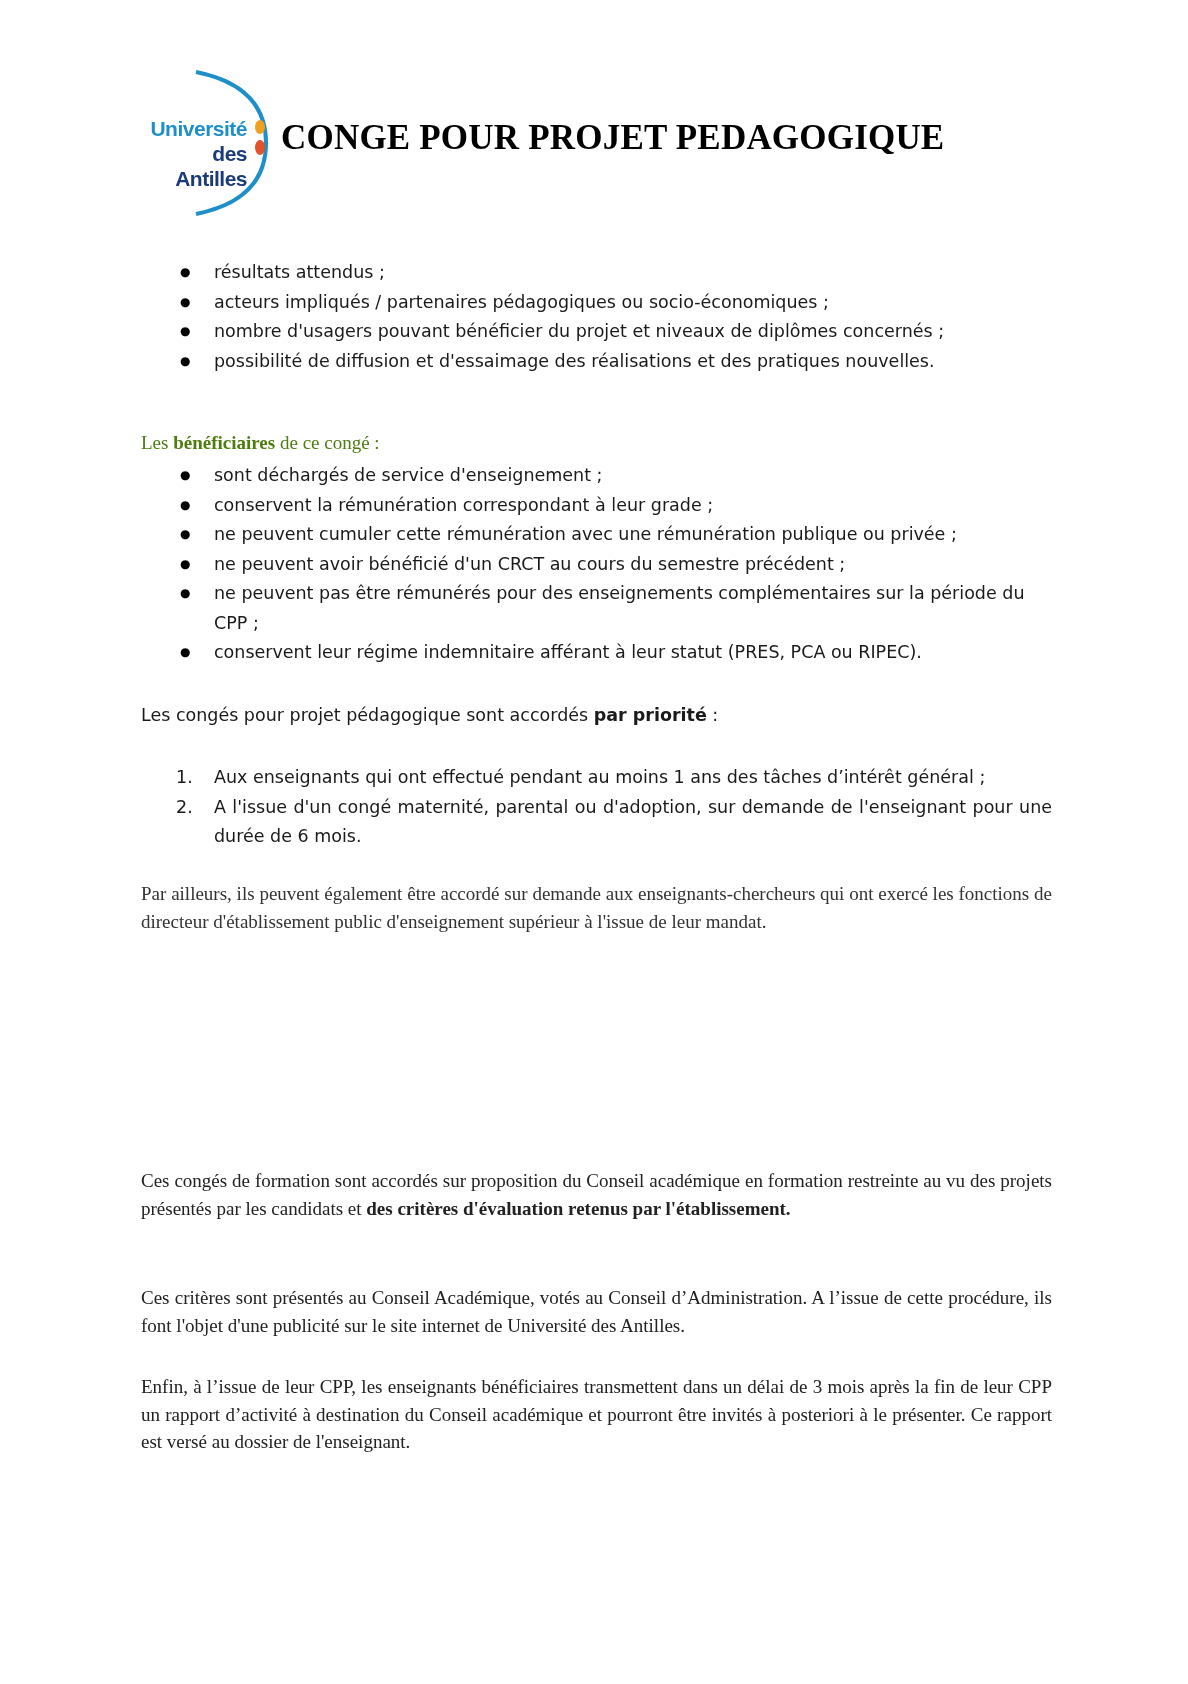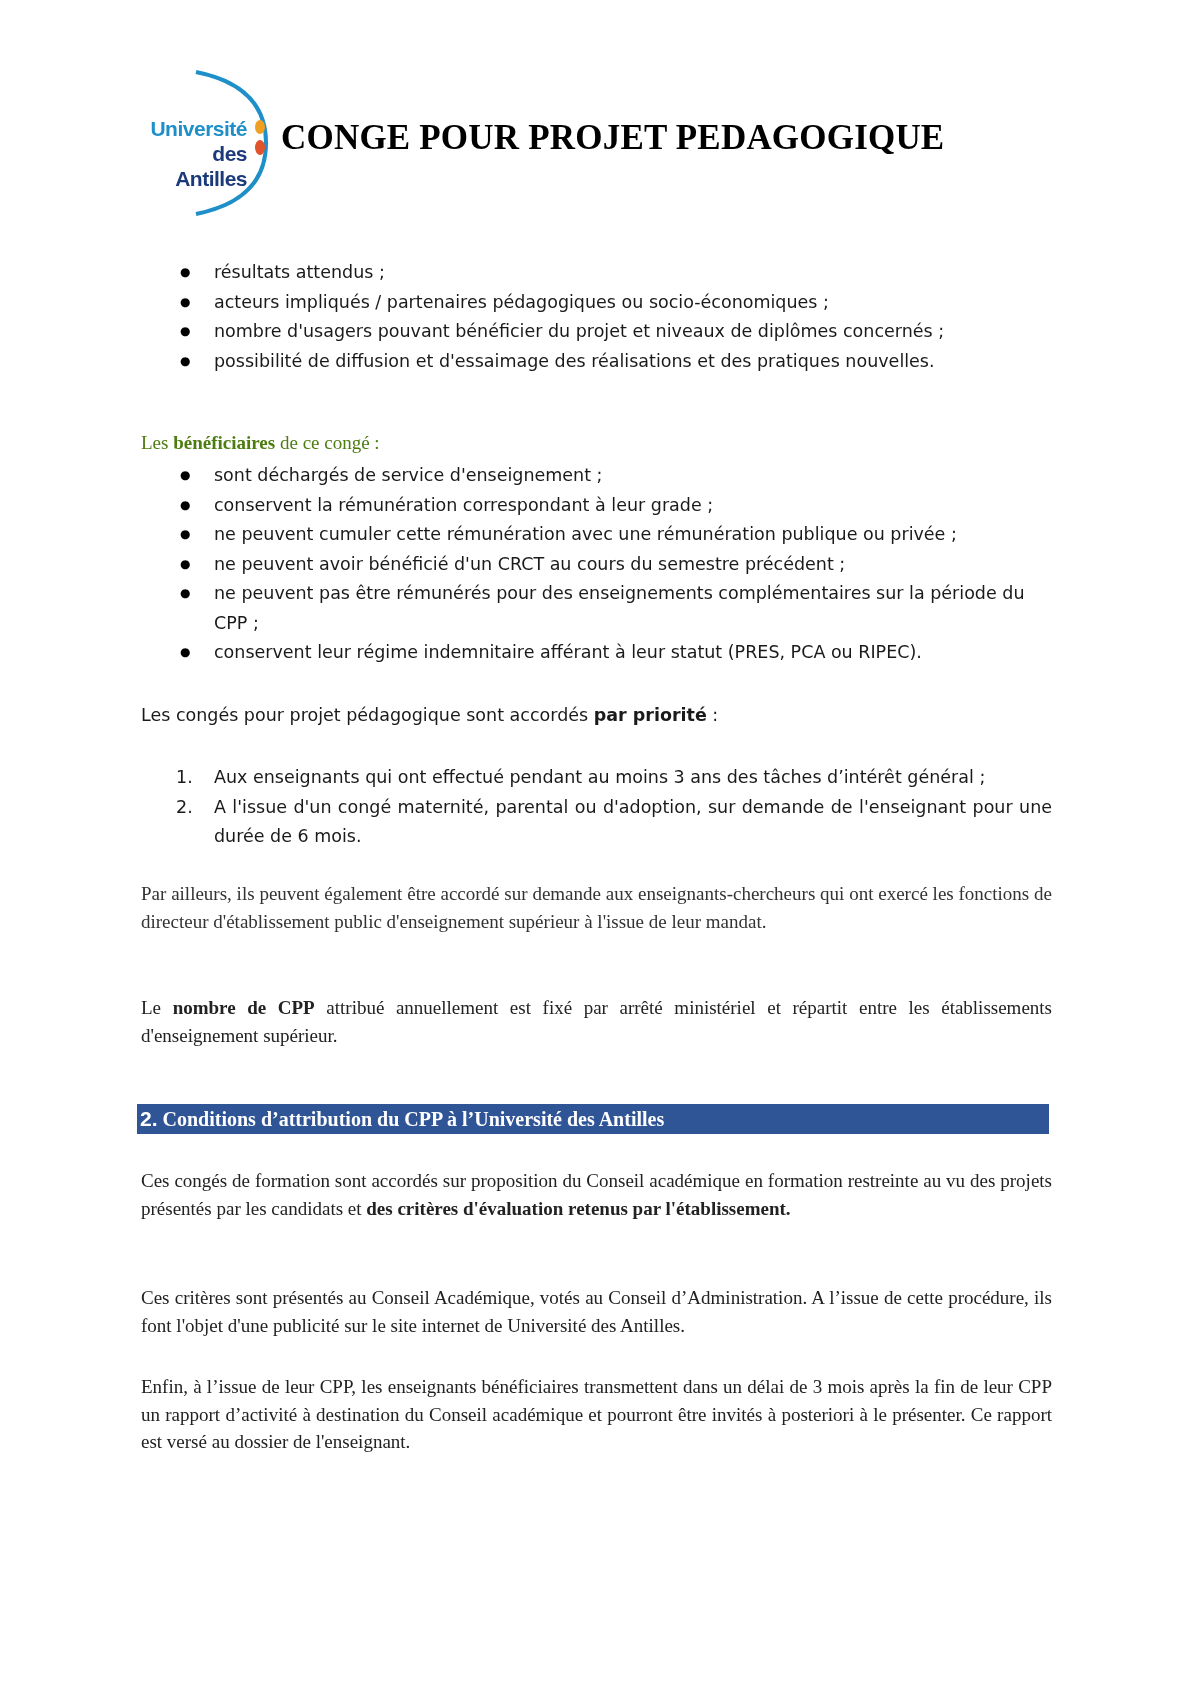--- a/index.html
+++ b/index.html
@@ -70,33 +70,27 @@
     <li>ne peuvent avoir bénéficié d'un CRCT au cours du semestre précédent ;</li>
     <li>ne peuvent pas être rémunérés pour des enseignements complémentaires sur la période du CPP ;</li>
     <li>conservent leur régime indemnitaire afférant à leur statut (PRES, PCA ou RIPEC).</li>
   </ul>
 
   <div class="para body-text" style="top: 702px;">
     <span>Les congés pour projet pédagogique sont accordés </span><b>par priorité</b><span> :</span>
   </div>
 
   <ol class="numbered body-text" style="top: 763px;">
-    <li><span class="num">1.</span><span>Aux enseignants qui ont effectué pendant au moins 3 ans des tâches d’intérêt général ;</span></li>
+    <li><span class="num">1.</span><span>Aux enseignants qui ont effectué pendant au moins 1 ans des tâches d’intérêt général ;</span></li>
     <li><span class="num">2.</span><span>A l'issue d'un congé maternité, parental ou d'adoption, sur demande de l'enseignant pour une durée de 6 mois.</span></li>
   </ol>
 
   <div class="para narrow" style="top: 880px; color: #333;">Par ailleurs, ils peuvent également être accordé sur demande aux enseignants-chercheurs qui ont exercé les fonctions de directeur d'établissement public d'enseignement supérieur à l'issue de leur mandat.</div>
 
-  <div class="para narrow" style="top: 994px;">
-    <span>Le </span><b>nombre de CPP</b><span> attribué annuellement est fixé par arrêté ministériel et répartit entre les établissements d'enseignement supérieur.</span>
-  </div>
 
-  <div class="section-bar">
-    <span class="sec-num">2.</span><span> Conditions d’attribution du CPP à l’Université des Antilles</span>
-  </div>
 
   <div class="para narrow" style="top: 1167px;">
     <span>Ces congés de formation sont accordés sur proposition du Conseil académique en formation restreinte au vu des projets présentés par les candidats et </span><b>des critères d'évaluation retenus par l'établissement.</b>
   </div>
 
   <div class="para narrow" style="top: 1284px;">Ces critères sont présentés au Conseil Académique, votés au Conseil d’Administration. A l’issue de cette procédure, ils font l'objet d'une publicité sur le site internet de Université des Antilles.</div>
 
   <div class="para narrow" style="top: 1373px;">Enfin, à l’issue de leur CPP, les enseignants bénéficiaires transmettent dans un délai de 3 mois après la fin de leur CPP un rapport d’activité à destination du Conseil académique et pourront être invités à posteriori à le présenter. Ce rapport est versé au dossier de l'enseignant.</div>
 
 </div>

